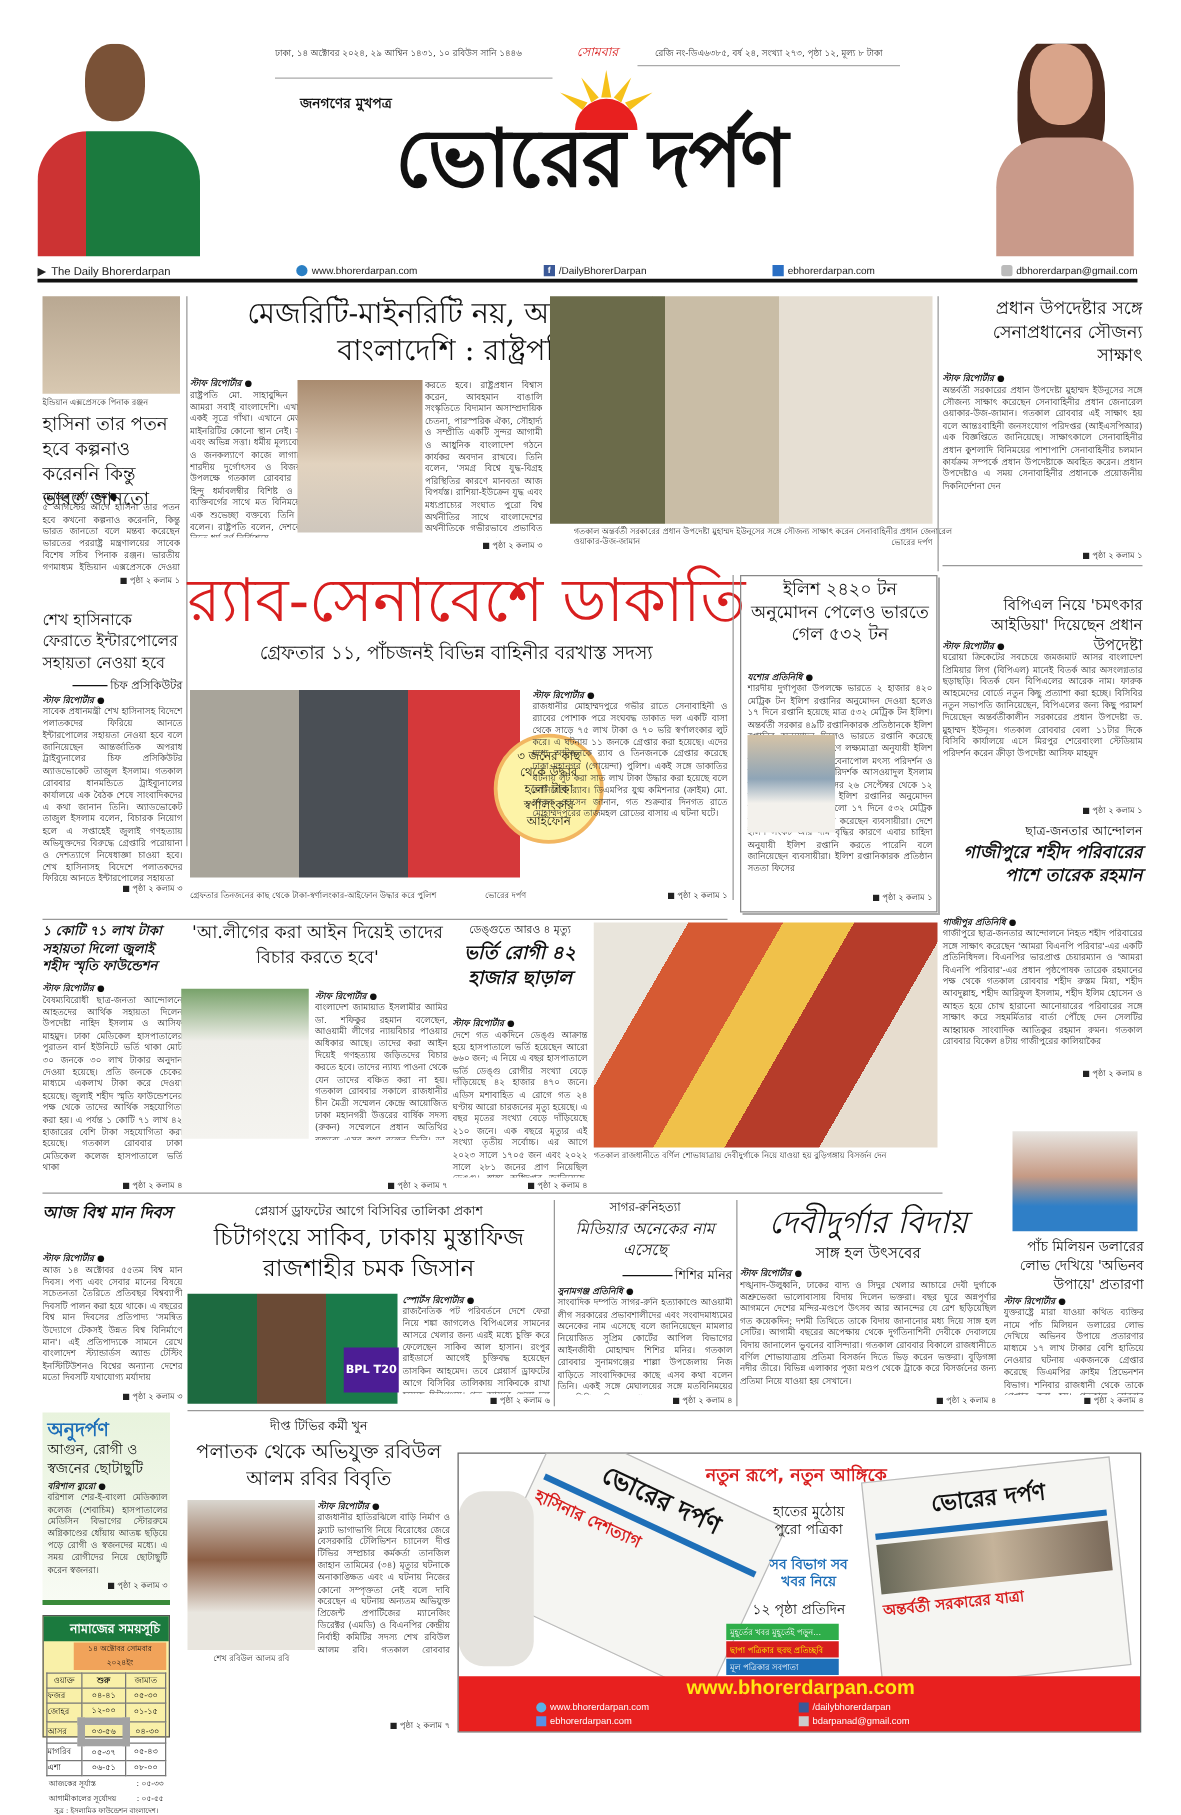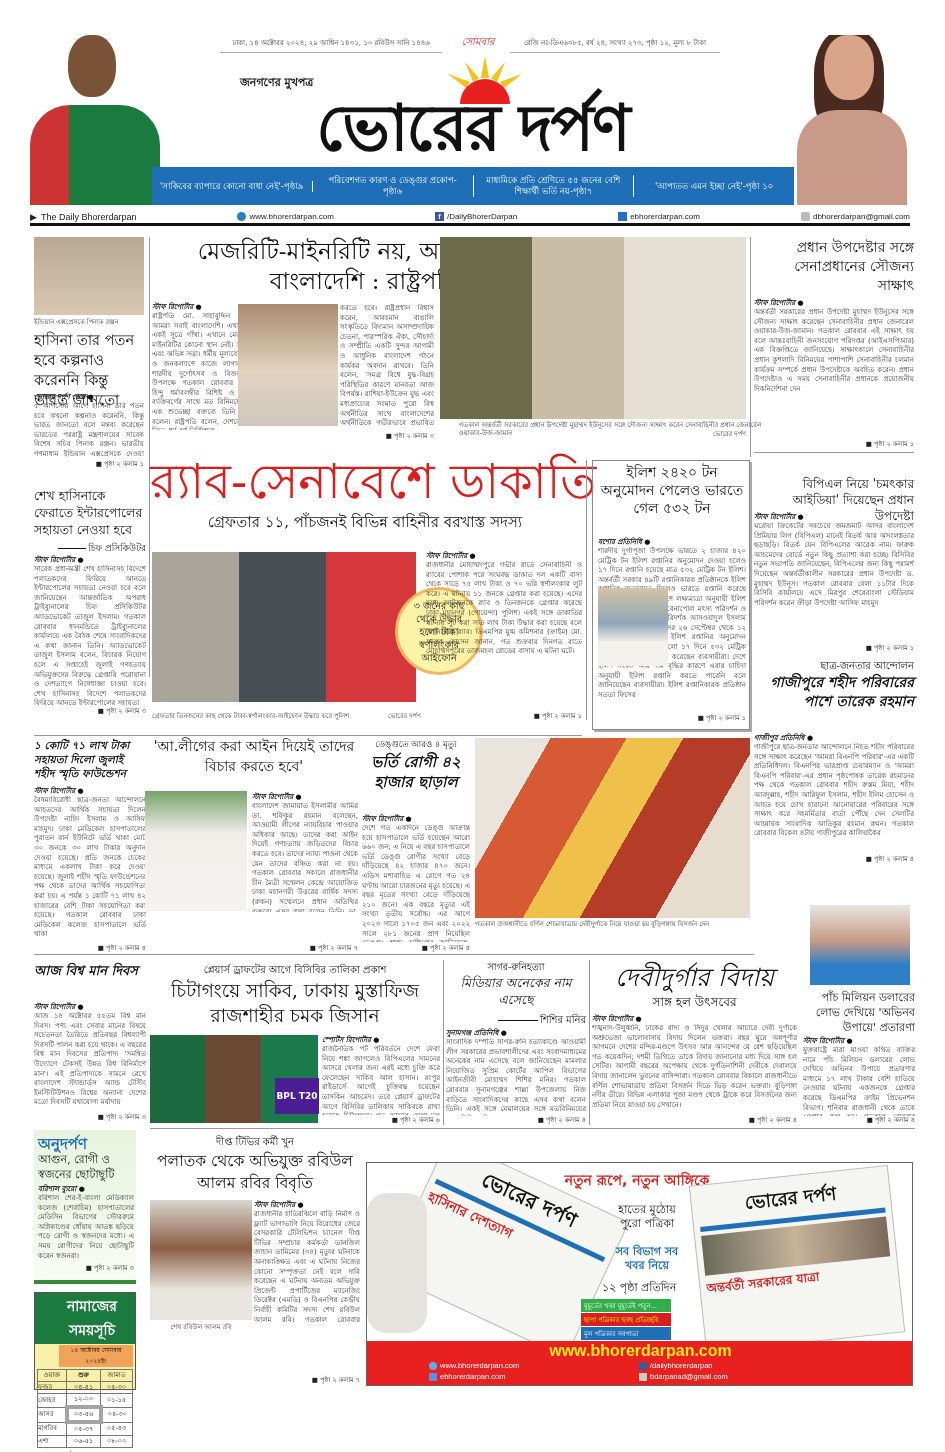--- a/index.html
+++ b/index.html
@@ -23,45 +23,39 @@
     <div style="position:absolute;left:38px;top:0;width:48px;height:62px;border-radius:45%;background:#7a5237"></div>
     <div style="position:absolute;left:0;top:70px;width:130px;height:110px;border-radius:40px 40px 0 0;background:linear-gradient(90deg,#c33 0 30%,#1b7a3e 30% 100%)"></div>
   </div>
 
   <div class="abs" style="left:792px;top:35px;width:120px;height:170px;overflow:hidden">
     <div style="position:absolute;left:32px;top:0;width:50px;height:65px;border-radius:45%;background:#d9a48a"></div>
     <div style="position:absolute;left:22px;top:-5px;width:70px;height:110px;border-radius:40%;background:#4a2a1e;z-index:-1"></div>
     <div style="position:absolute;left:5px;top:75px;width:110px;height:100px;border-radius:40px 40px 0 0;background:#c99a8a"></div>
   </div>
 
-  <div class="abs" style="left:220px;top:37px;width:222px;font-size:7px;color:#333;border-bottom:1px solid #aaa;padding-bottom:3px;text-align:center;white-space:nowrap;overflow:hidden">ঢাকা, ১৪ অক্টোবর ২০২৪, ২৯ আশ্বিন ১৪৩১, ১০ রবিউস সানি ১৪৪৬</div>
+  <div class="abs" style="left:220px;top:37px;width:222px;font-size:7px;color:#333;border-bottom:1px solid #aaa;padding-bottom:13px;white-space:nowrap;overflow:hidden">ঢাকা, ১৪ অক্টোবর ২০২৪, ২৯ আশ্বিন ১৪৩১, ১০ রবিউস সানি ১৪৪৬</div>
   <div class="abs" style="left:448px;top:34px;width:60px;font-size:10px;color:#d81e1e;font-style:italic;font-family:'DejaVu Serif',serif;text-align:center">সোমবার</div>
   <div class="abs" style="left:510px;top:37px;width:210px;font-size:7px;color:#333;border-bottom:1px solid #aaa;padding-bottom:3px;text-align:center;white-space:nowrap;overflow:hidden">রেজি নং-ডিএ৬৩৮৫, বর্ষ ২৪, সংখ্যা ২৭৩, পৃষ্ঠা ১২, মূল্য ৮ টাকা</div>
 
   <div class="abs" style="left:440px;top:56px;width:90px;height:48px">
     <svg width="90" height="48" viewBox="0 0 90 48">
       <g fill="#f6c11a">
         <polygon points="45,0 41,22 49,22"></polygon>
           <polygon points="25,6 33,26 39,22"></polygon>
           <polygon points="65,6 57,26 51,22"></polygon>
         <polygon points="8,18 26,32 30,26"></polygon>
           <polygon points="82,18 64,32 60,26"></polygon>
       </g>
       <path d="M20,48 A25,25 0 0 1 70,48 Z" fill="#e8201f"></path>
     </svg>
   </div>
   <div class="abs" style="left:240px;top:74px;font-size:11px;font-weight:bold;color:#111">জনগণের মুখপত্র</div>
   <div class="abs" style="left:220px;top:90px;width:505px;font-size:64px;font-weight:bold;letter-spacing:-2px;line-height:76px;color:#111;text-align:center;white-space:nowrap">ভোরের দর্পণ</div>
 
-  <div class="abs" style="left:152px;top:167px;width:642px;height:38px;background:#1e6fb8;display:flex;align-items:center">
-    <div style="flex:1;color:#fff;font-size:8.5px;line-height:11px;padding:0 8px;border-right:1px solid #fff">'সাকিবের ব্যাপারে কোনো বাধা নেই'-পৃষ্ঠা৯</div>
-    <div style="flex:1;color:#fff;font-size:8.5px;line-height:11px;padding:0 8px;text-align:center;border-right:1px solid #fff">পরিবেশগত কারণ ও ডেঙ্গুর প্রকোপ-পৃষ্ঠা৬</div>
-    <div style="flex:1;color:#fff;font-size:8.5px;line-height:11px;padding:0 8px;text-align:center;border-right:1px solid #fff">মাধ্যমিকে প্রতি শ্রেণিতে ৫৫ জনের বেশি শিক্ষার্থী ভর্তি নয়-পৃষ্ঠা৭</div>
-    <div style="flex:1;color:#fff;font-size:8.5px;line-height:11px;padding:0 8px;text-align:center">'আপাতত এমন ইচ্ছা নেই'-পৃষ্ঠা ১০</div>
-  </div>
 
   <div class="abs" style="left:30px;top:210px;width:880px;height:16px;border-bottom:3px solid #111;display:flex;justify-content:space-between;align-items:center;font-family:'Liberation Sans',sans-serif;font-size:8px;color:#222">
     <span style="display:flex;align-items:center;gap:4px;font-size:9px">
         <span>▶</span>
         <span>The Daily Bhorerdarpan</span>
       </span>
     <span style="display:flex;align-items:center;gap:3px">
         <span style="width:9px;height:9px;border-radius:50%;background:#2a7fc4;display:inline-block"></span>
         <span>www.bhorerdarpan.com</span>
       </span>
@@ -207,42 +201,42 @@
 <div class="hline" style="left:150px;top:1128px;width:765px"></div>
 
 <div class="abs" style="left:34px;top:1130px;width:102px;height:154px;background:linear-gradient(#e8f3dd,#f8fbf4);border-bottom:4px solid #3a8a3a"></div>
 <div class="abs" style="left:38px;top:1132px;width:96px;font-size:15px;font-weight:bold;color:#1e6fb8">অনুদর্পণ</div>
 <div class="abs h" style="left:38px;top:1152px;width:96px;font-size:11px;line-height:15px">আগুন, রোগী ও স্বজনের ছোটাছুটি</div>
 <div class="abs byline" style="left:38px;top:1184px;width:96px">বরিশাল ব্যুরো ●</div>
 <div class="abs txt" style="left:38px;top:1194px;width:96px;height:68px">বরিশাল শের-ই-বাংলা মেডিক্যাল কলেজ (শেবাচিম) হাসপাতালের মেডিসিন বিভাগের স্টোররুমে অগ্নিকাণ্ডের ধোঁয়ায় আতঙ্ক ছড়িয়ে পড়ে রোগী ও স্বজনদের মধ্যে। এ সময় রোগীদের নিয়ে ছোটাছুটি করেন স্বজনরা।</div>
 <div class="abs cont" style="left:38px;top:1264px;width:96px">■ পৃষ্ঠা ২ কলাম ৩</div>
 
 <div class="abs" style="left:34px;top:1292px;width:102px;height:98px;background:#f9f0a8;border:1px solid #555">
-  <div style="background:#1b7a3e;color:#fff;font-size:14px;font-weight:bold;text-align:center;padding:2px 0 1px 14px">নামাজের সময়সূচি</div>
+  <div style="background:#1b7a3e;color:#fff;font-size:10px;font-weight:bold;text-align:center;padding:2px 0 1px 14px">নামাজের সময়সূচি</div>
   <div style="background:#f1a35a;font-size:6px;text-align:center;margin:1px 2px 2px 24px">১৪ অক্টোবর সোমবার ২০২৪ইং</div>
   <table style="width:96px;margin:0 2px;border-collapse:collapse;font-size:6.5px">
     <tbody>
         <tr>
           <th style="border:1px solid #777;font-weight:normal">ওয়াক্ত</th>
           <th style="border:1px solid #777;font-weight:bold">শুরু</th>
           <th style="border:1px solid #777;font-weight:normal">জামাত</th>
         </tr>
     <tr>
           <td style="border:1px solid #777">ফজর</td>
           <td style="border:1px solid #777;text-align:center">০৪-৪১</td>
           <td style="border:1px solid #777;text-align:center">০৫-৩০</td>
         </tr>
     <tr>
           <td style="border:1px solid #777">জোহর</td>
           <td style="border:1px solid #777;text-align:center">১২-০০</td>
           <td style="border:1px solid #777;text-align:center">০১-১৫</td>
         </tr>
     <tr>
           <td style="border:1px solid #777">আসর</td>
-          <td style="border:4px solid #a3a3a3;text-align:center">০৩-৫৬</td>
+          <td style="border:6px solid #a3a3a3;text-align:center">০৩-৫৬</td>
           <td style="border:1px solid #777;text-align:center">০৪-৩০</td>
         </tr>
     <tr>
           <td style="border:1px solid #777">মাগরিব</td>
           <td style="border:1px solid #777;text-align:center">০৫-৩৭</td>
           <td style="border:1px solid #777;text-align:center">০৫-৪৩</td>
         </tr>
     <tr>
           <td style="border:1px solid #777">এশা</td>
           <td style="border:1px solid #777;text-align:center">০৬-৫১</td>

